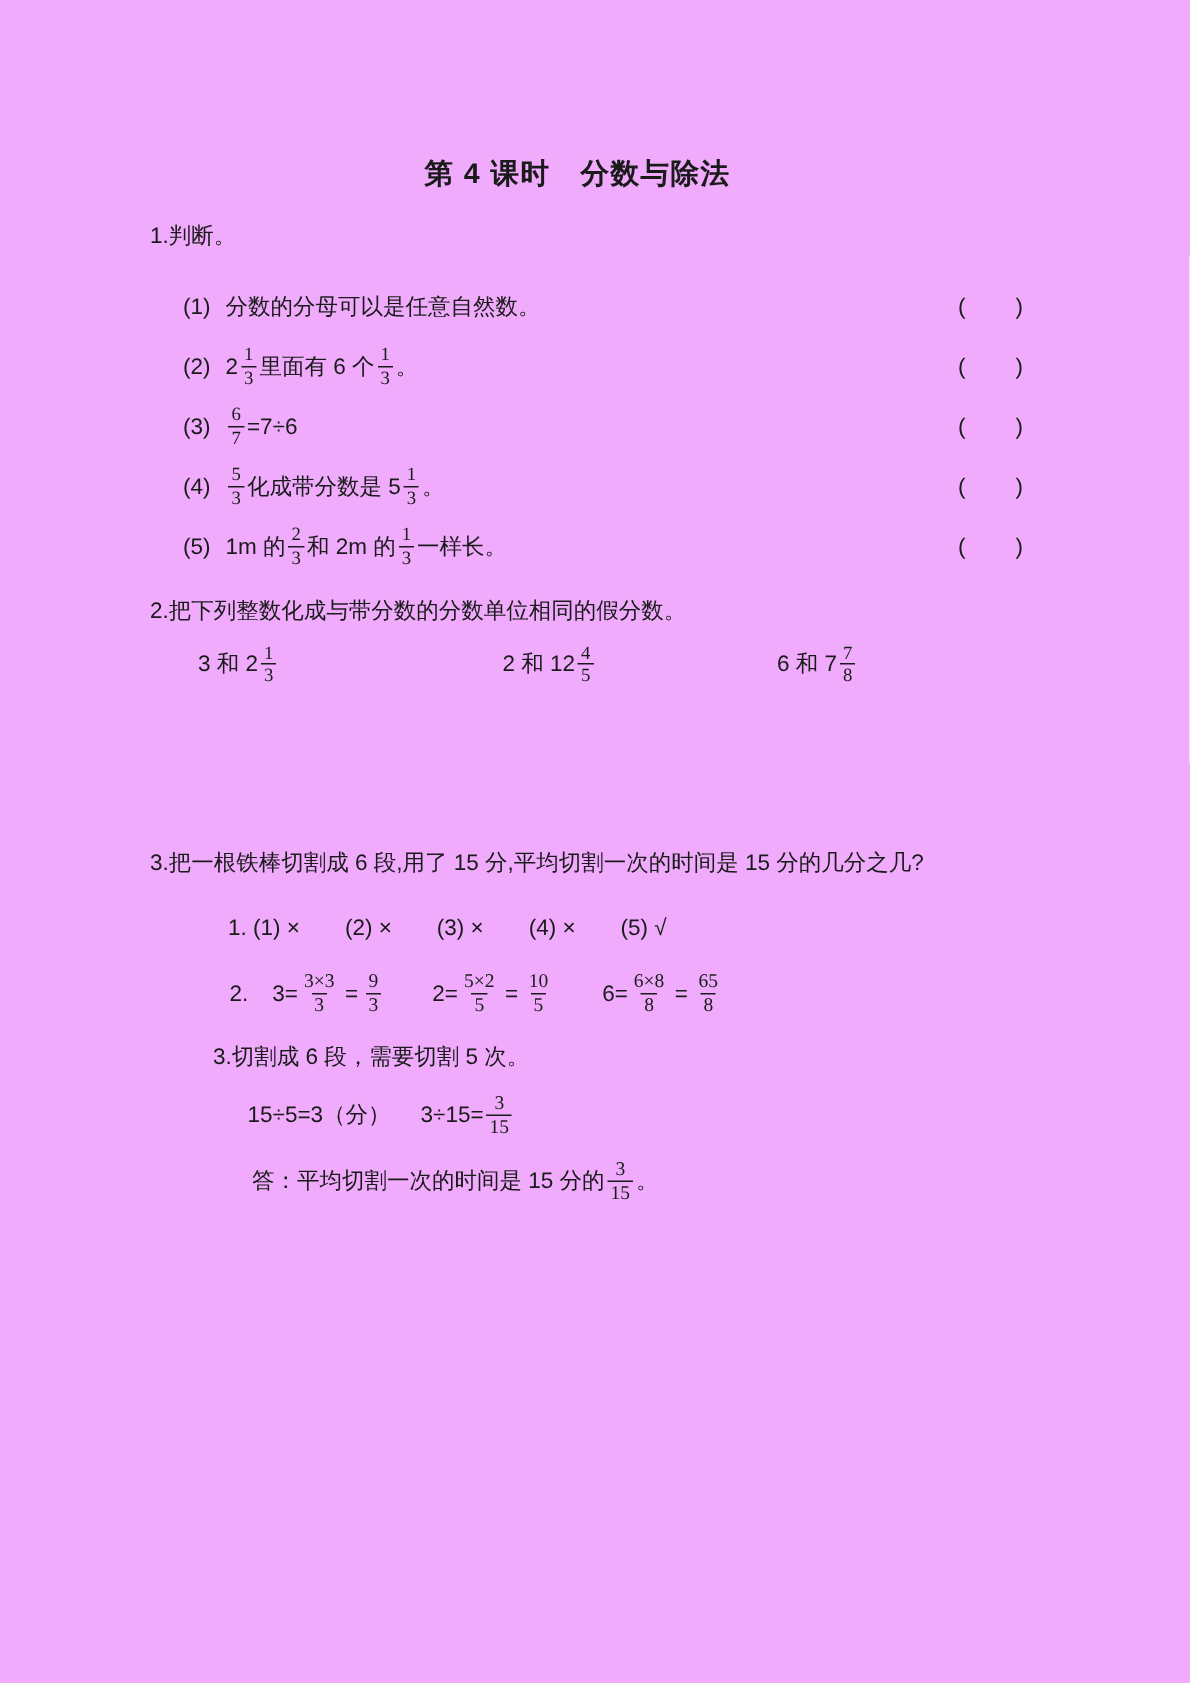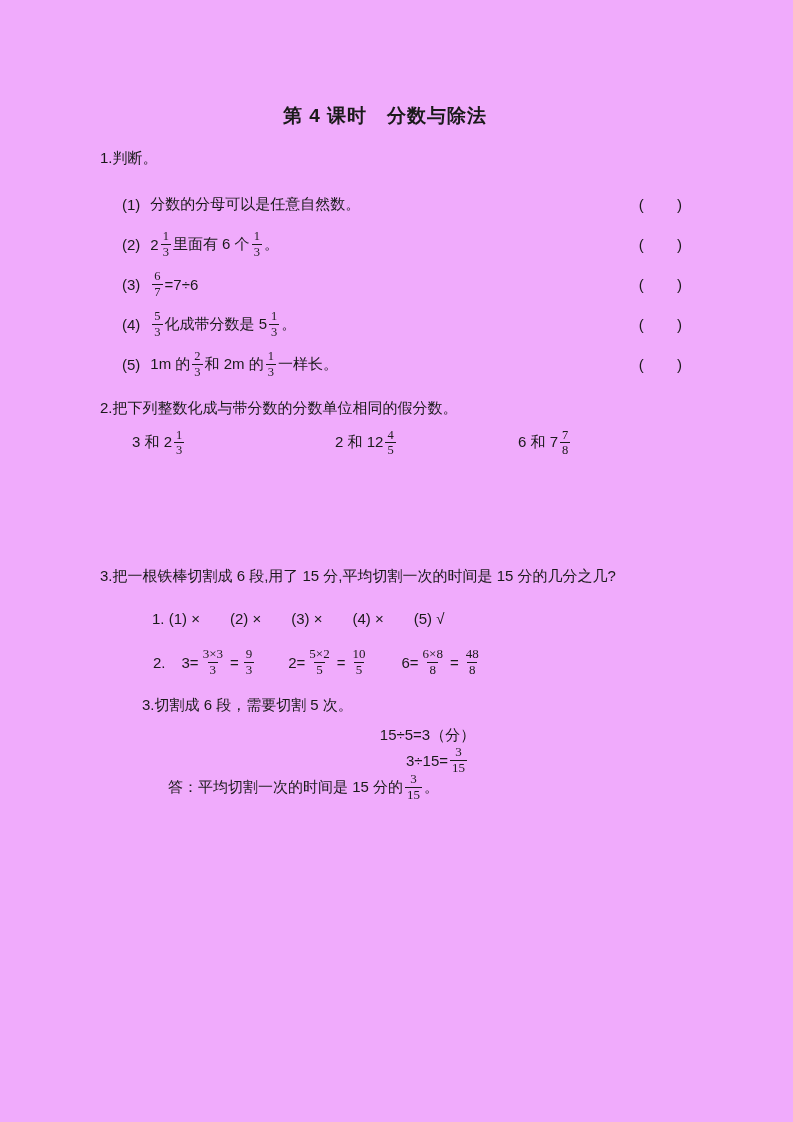--- a/index.html
+++ b/index.html
@@ -43,21 +43,21 @@
   .q2item.c2 { width:170px; }
   .q3-heading { margin-top:90px; line-height:20px; }
   .ans-heading { margin-top:102px; line-height:20px; padding-left:20px; }
   .ans1 { margin-top:24px; line-height:18px; padding-left:52px; white-space:pre; }
   .ans2 { margin-top:12px; height:44px; display:flex; align-items:center; padding-left:53px; }
   .ans2-label { margin-right:16px; }
   .agroup { display:flex; align-items:center; margin-right:32px; }
   .agroup .eq { margin:0 3px; }
   .ans2 .frac, .ans3b .frac, .ans3c .frac { font-size:13px; }
   .ans3a { margin-top:12px; line-height:18px; padding-left:42px; }
-  .ans3b { margin-top:12px; height:34px; display:flex; align-items:center; padding-left:65px;flex-direction:column; }
+  .ans3b { margin-top:12px; height:34px; display:flex; align-items:center; padding-left:65px; }
   .ans3b .calc2 { margin-left:20px; display:inline-flex; align-items:center; }
   .ans3c { margin-top:10px; height:34px; display:flex; align-items:center; padding-left:68px; }
 </style>
 </head>
 <body>
 
 <div class="page">
 
   <h1 class="title">第 4 课时　分数与除法</h1>
 
@@ -198,21 +198,21 @@
         </span>
     </span>
     <span class="agroup">
       <span>6=</span>
       <span class="frac">
           <span class="fnum">6×8</span>
           <span class="fden">8</span>
         </span>
       <span class="eq">=</span>
       <span class="frac">
-          <span class="fnum">48</span>
+          <span class="fnum">65</span>
           <span class="fden">8</span>
         </span>
     </span>
   </div>
 
   <div class="ans3a">3.切割成 6 段，需要切割 5 次。</div>
 
   <div class="ans3b">
     <span>15÷5=3（分）</span>
     <span class="calc2">

